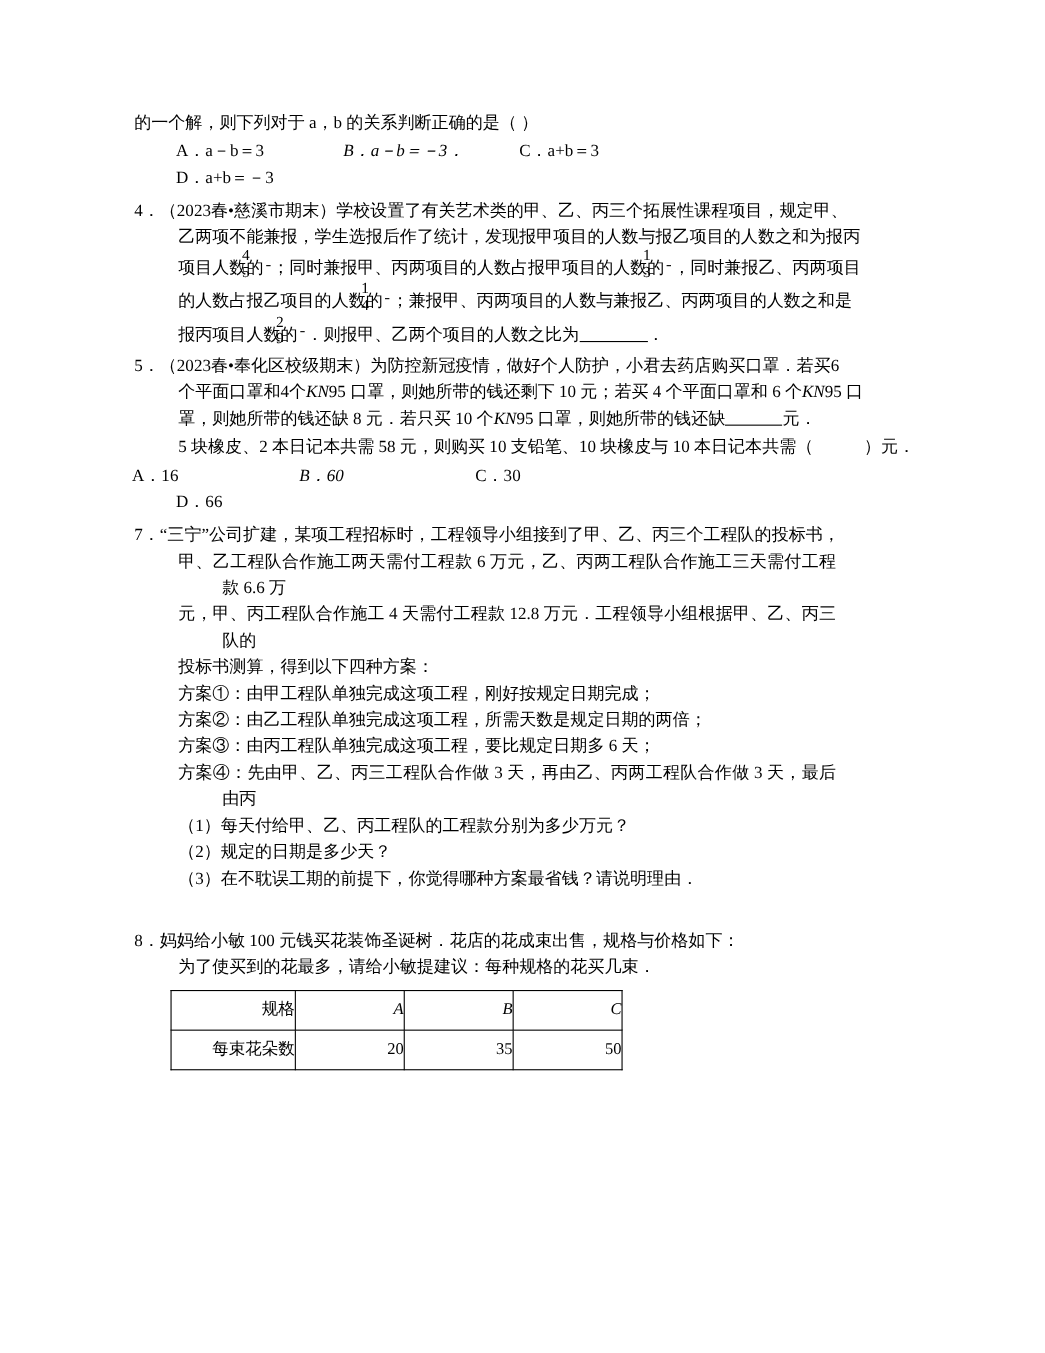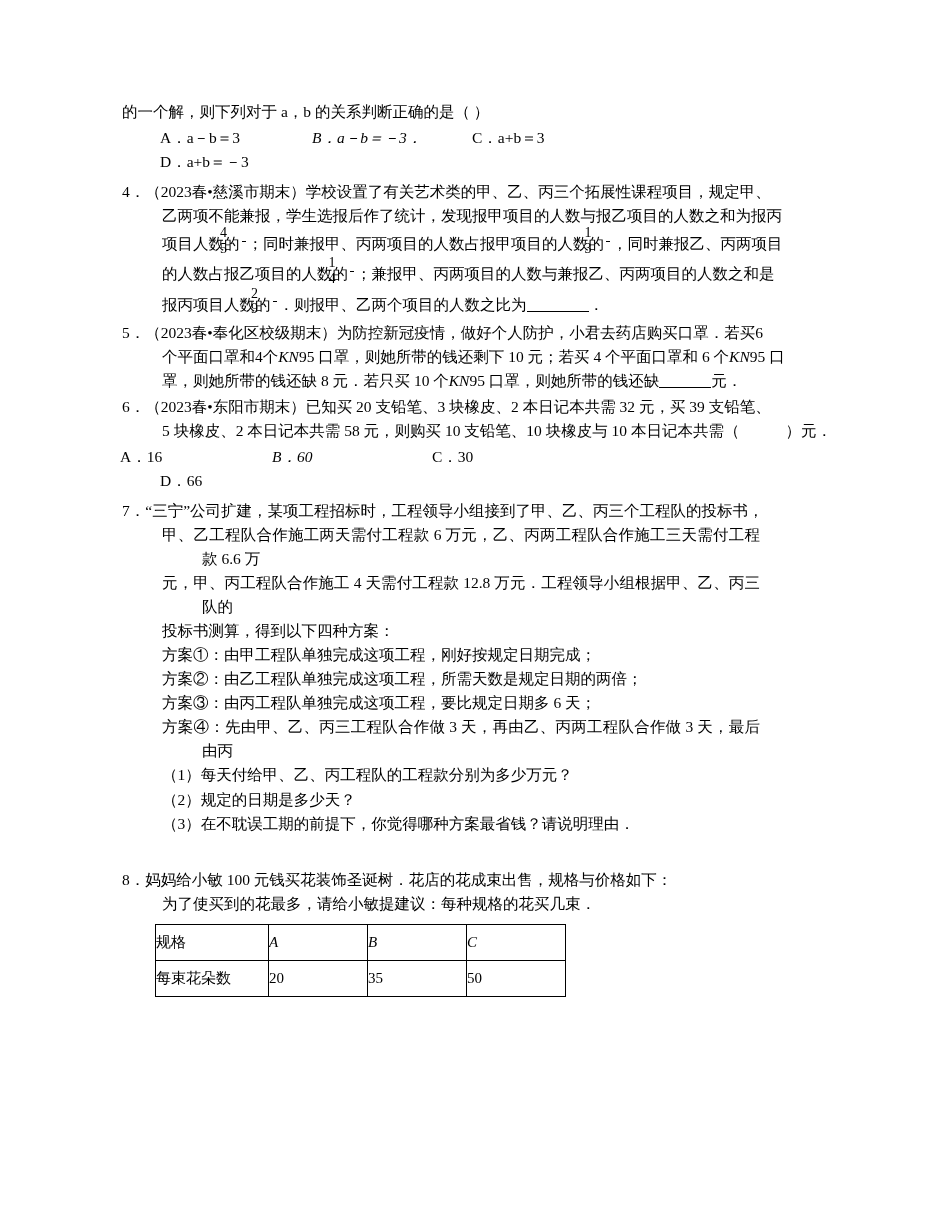--- a/index.html
+++ b/index.html
@@ -88,21 +88,21 @@
   }
   .spacer-block { height: 30px; }
   table.price {
     border-collapse: collapse;
     margin-left: 33px;
     margin-top: 8px;
     font-size: 15px;
   }
   table.price td {
     border: 1px solid #000;
-    text-align: left;
+    text-align: right;
     padding: 6px 0;
   }
   table.price td.c0 { width: 112px; }
   table.price td.c1 { width: 98px; }
   table.price td.c2 { width: 98px; }
   table.price td.c3 { width: 98px; }
   .q7line { display: block; padding-left: 40px; }
   .q7sub { display: block; padding-left: 40px; }
 </style>
 </head>
@@ -125,21 +125,20 @@
     <span class="line body-indent"><span>报丙项目人数的</span><span class="frac"><span class="nu">2</span><span class="de">9</span></span><span>．则报甲、乙两个项目的人数之比为</span><span class="blank"></span><span>．</span></span>
   </div>
 
   <div class="para indent-hang">
     <span class="line"><span>5．</span><span>（2023春•奉化区校级期末）为防控新冠疫情，做好个人防护，小君去药店购买口罩．若买6</span></span>
     <span class="line body-indent"><span>个平面口罩和4个</span><span class="it">KN</span><span>95 口罩，则她所带的钱还剩下 10 元；若买 4 个平面口罩和 6 个</span><span class="it">KN</span><span>95 口</span></span>
     <span class="line body-indent"><span>罩，则她所带的钱还缺 8 元．若只买 10 个</span><span class="it">KN</span><span>95 口罩，则她所带的钱还缺</span><span class="blank blank-sm"></span><span>元．</span></span>
   </div>
 
   <div class="para indent-hang">
-    <span class="line"><span>6．</span><span>（2023春•东阳市期末）已知买 20 支铅笔、3 块橡皮、2 本日记本共需 32 元，买 39 支铅笔、</span></span>
     <span class="line body-indent"><span>5 块橡皮、2 本日记本共需 58 元，则购买 10 支铅笔、10 块橡皮与 10 本日记本共需（</span><span class="blank-paren"></span><span>）元．</span></span>
     <span class="opts">
       <span class="opt opt-a">A．16</span><span class="opt opt-b">B．60</span><span class="opt opt-c">C．30</span><span class="opt opt-d">D．66</span>
     </span>
   </div>
 
   <div class="para indent-hang">
     <span class="line"><span>7．</span><span>“三宁”公司扩建，某项工程招标时，工程领导小组接到了甲、乙、丙三个工程队的投标书，</span></span>
     <span class="q7line">甲、乙工程队合作施工两天需付工程款 6 万元，乙、丙两工程队合作施工三天需付工程款 6.6 万</span>
     <span class="q7line">元，甲、丙工程队合作施工 4 天需付工程款 12.8 万元．工程领导小组根据甲、乙、丙三队的</span>

